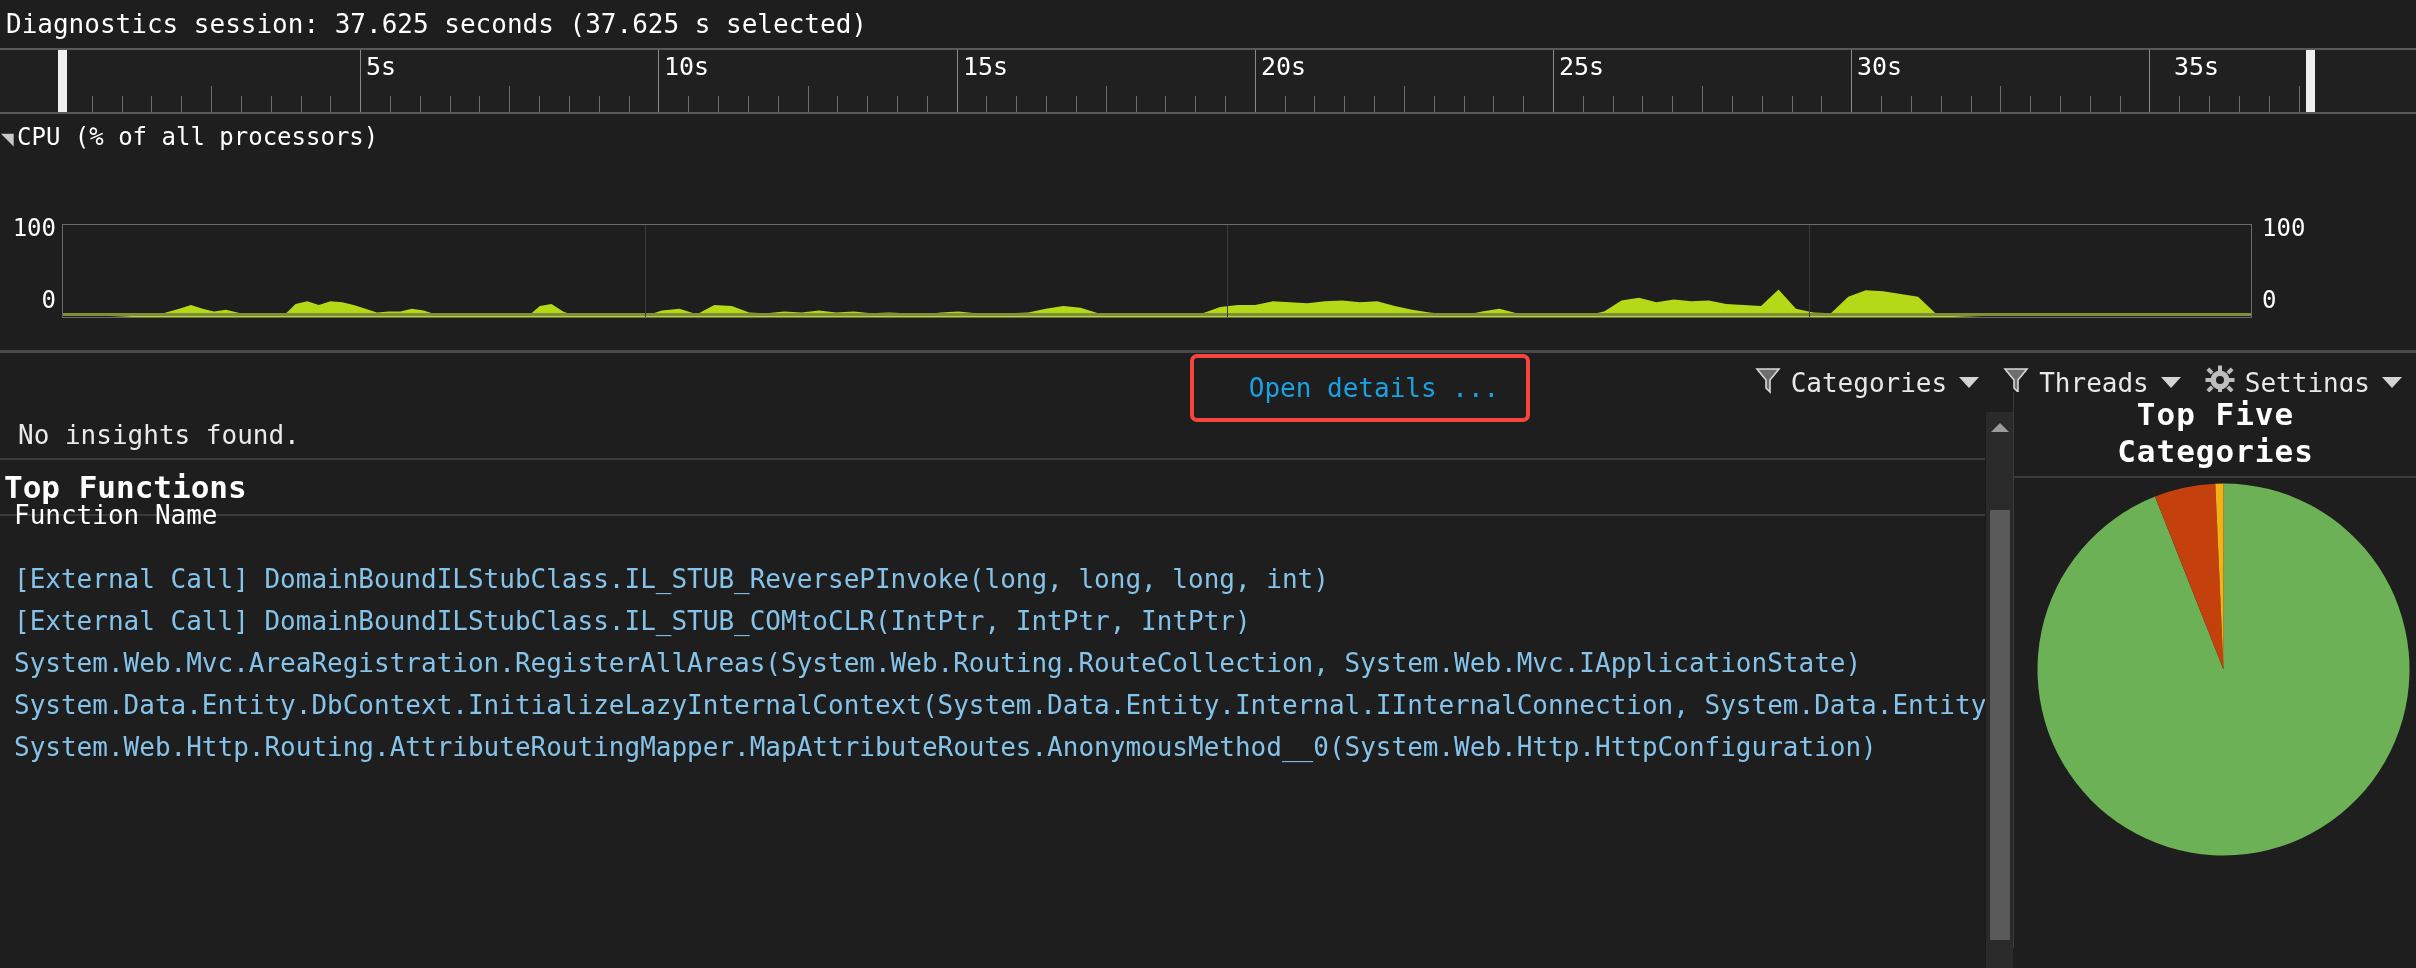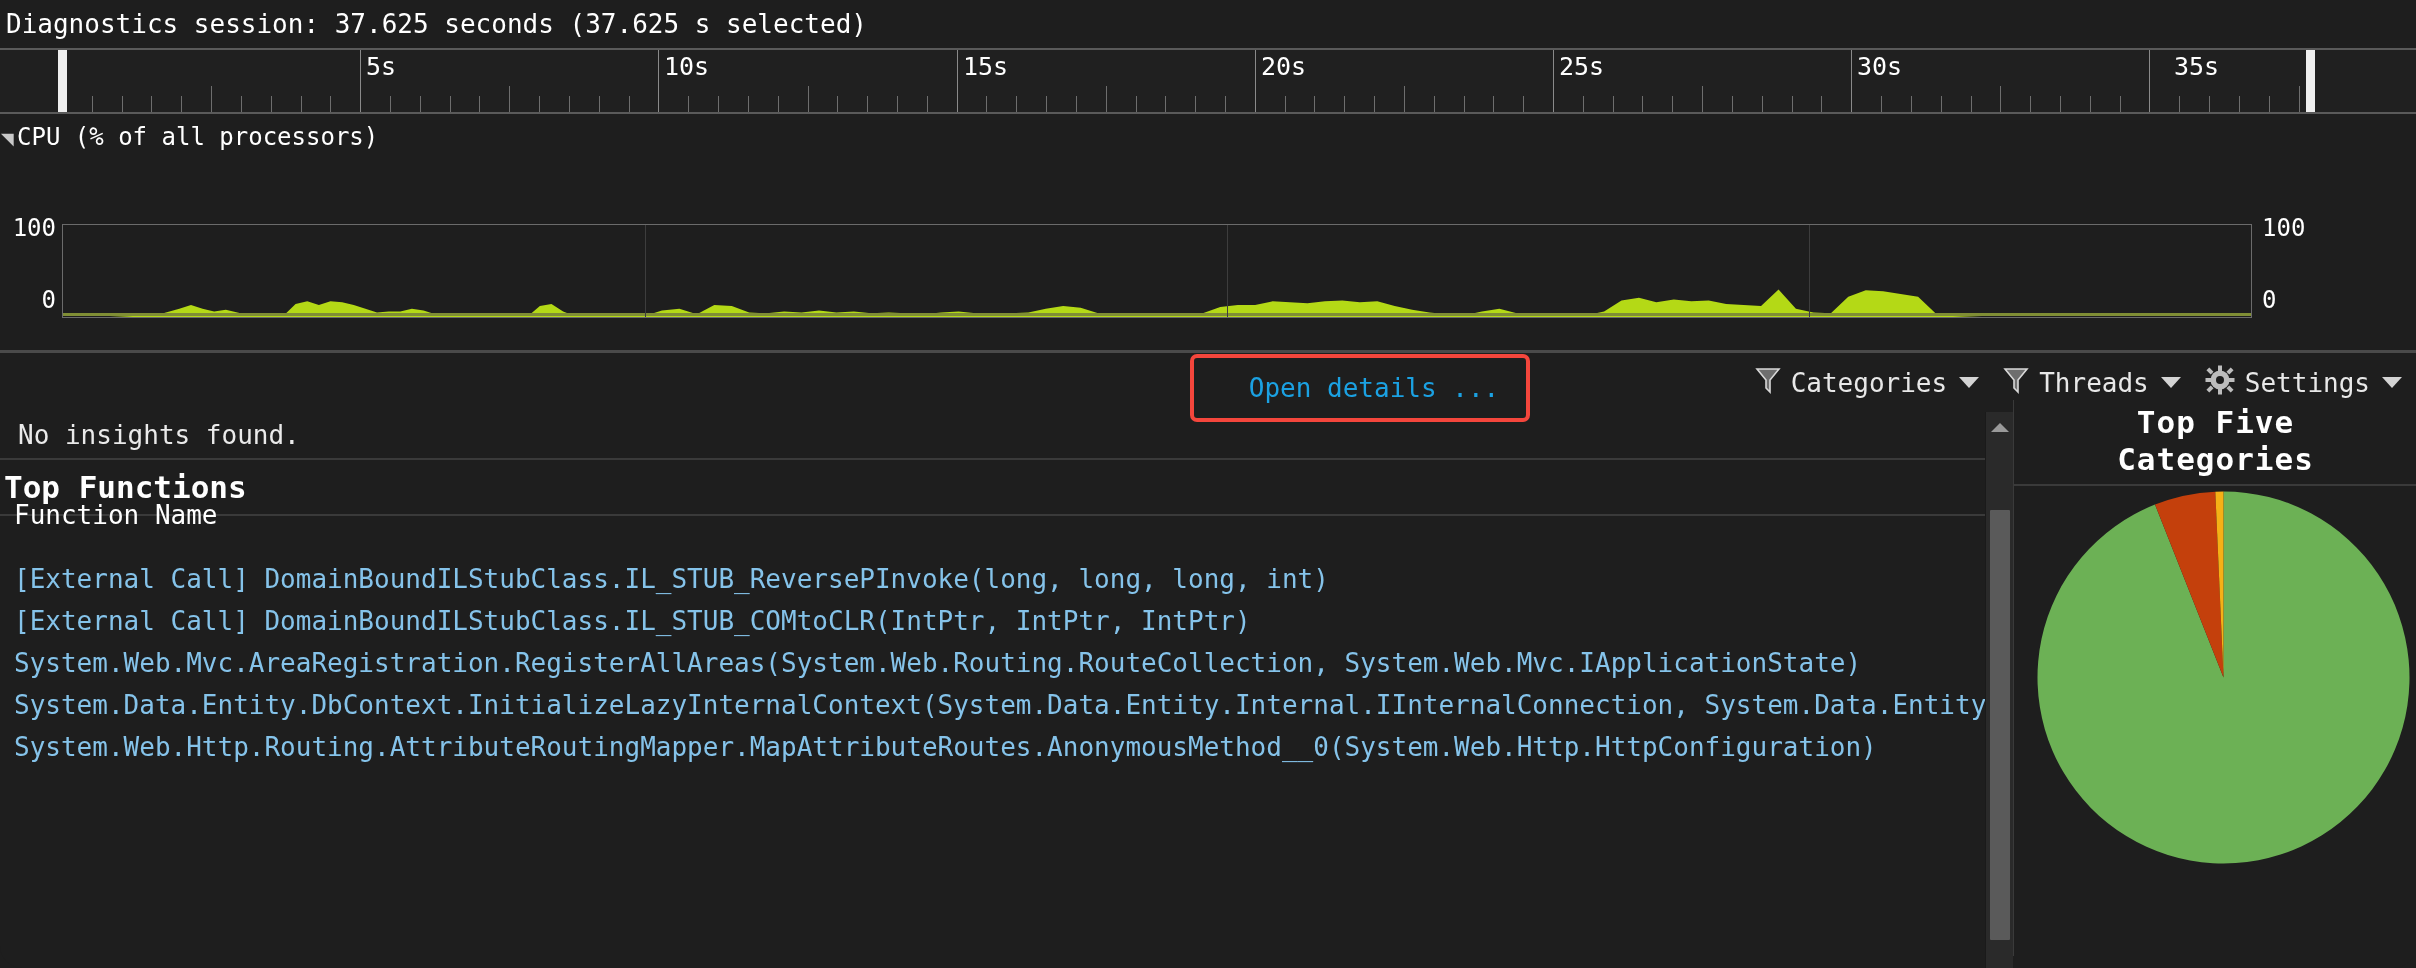--- a/index.html
+++ b/index.html
@@ -288,21 +288,21 @@
     position: absolute;
     left: 4px; top: 98px;
     width: 20px; height: 430px;
     background: #5a5a5a;
     border-radius: 1px;
   }
 
   
   .right-pane {
     position: absolute;
-    left: 2013px; top: 400px;
+    left: 2013px; top: 392px;
     width: 403px; height: 556px;
     background: #1e1e1e;
     border-left: 1px solid #3a3a3a;
     box-sizing: border-box;
   }
   .pie-title {
     position: absolute;
     left: 0; top: 4px;
     width: 403px;
     text-align: center;

